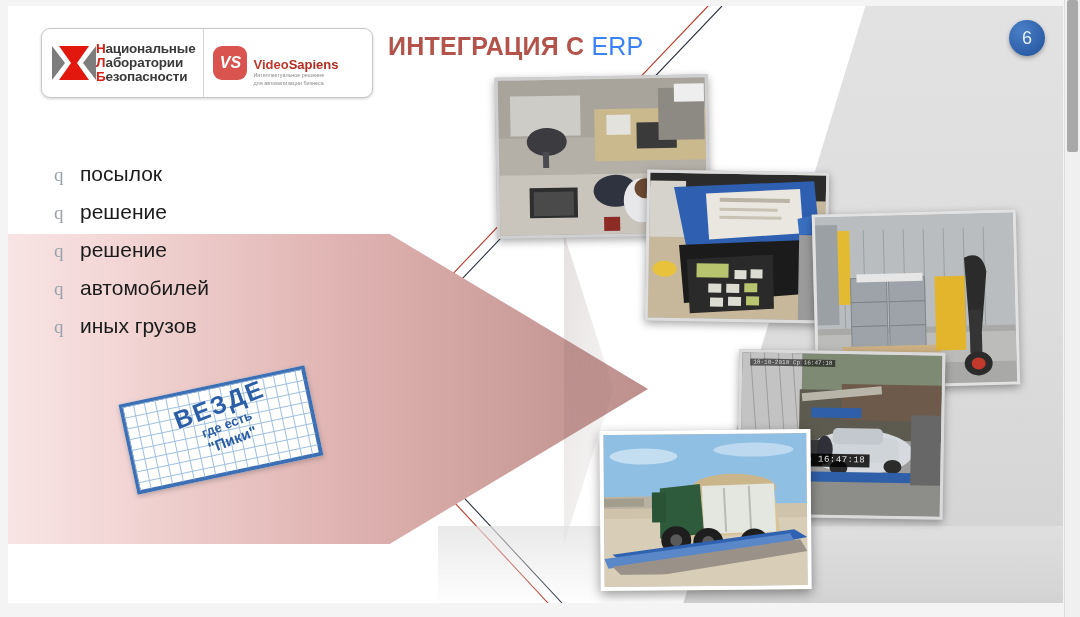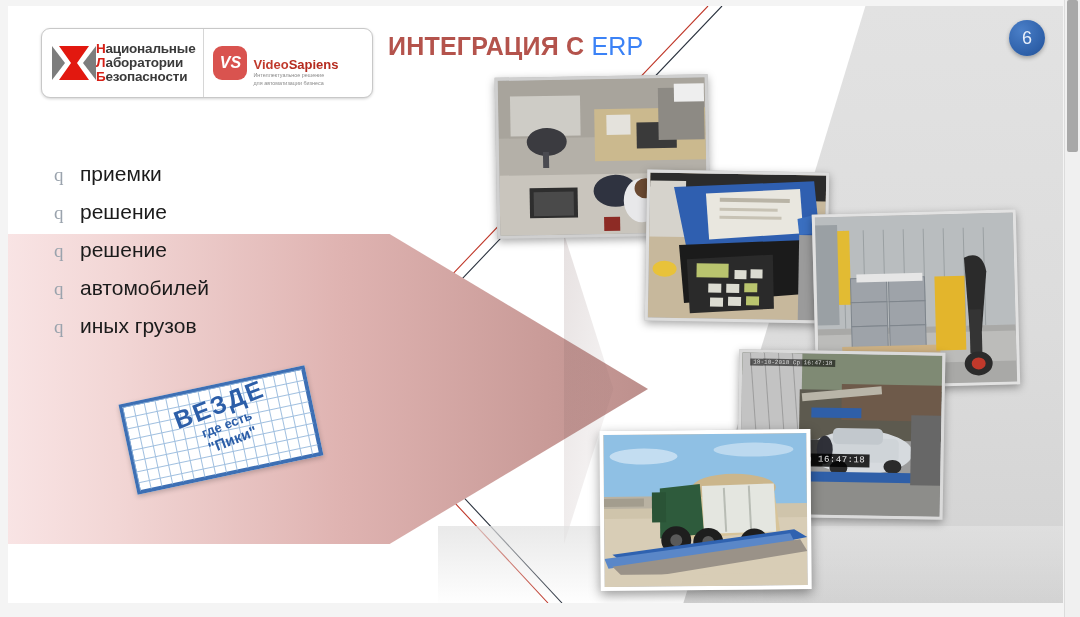--- a/index.html
+++ b/index.html
@@ -154,21 +154,21 @@
     </div>
 
     <div class="title">
       <span class="strong">ИНТЕГРАЦИЯ С</span>
       <span class="light">ERP</span>
     </div>
 
     <ul class="bullets">
       <li>
         <span class="bull-glyph">q</span>
-        <span class="bull-text">приемки</span>
+        <span class="bull-text">посылок</span>
       </li>
       <li>
         <span class="bull-glyph">q</span>
         <span class="bull-text">решение</span>
       </li>
       <li>
         <span class="bull-glyph">q</span>
         <span class="bull-text">решение</span>
       </li>
       <li>

